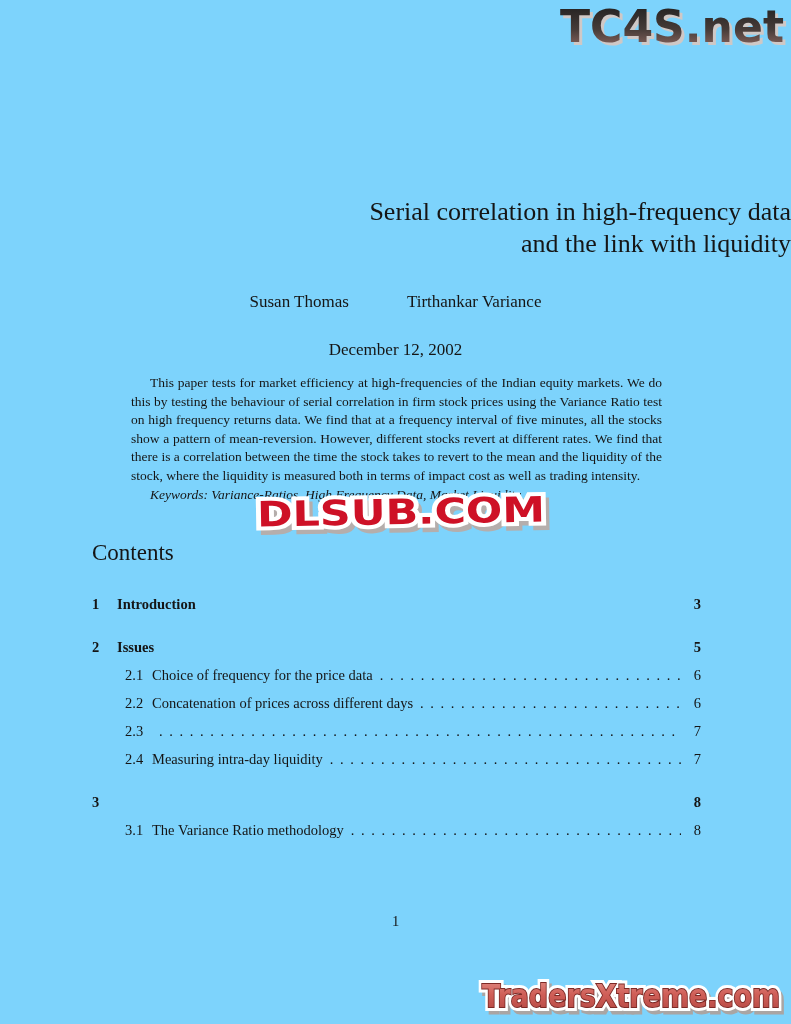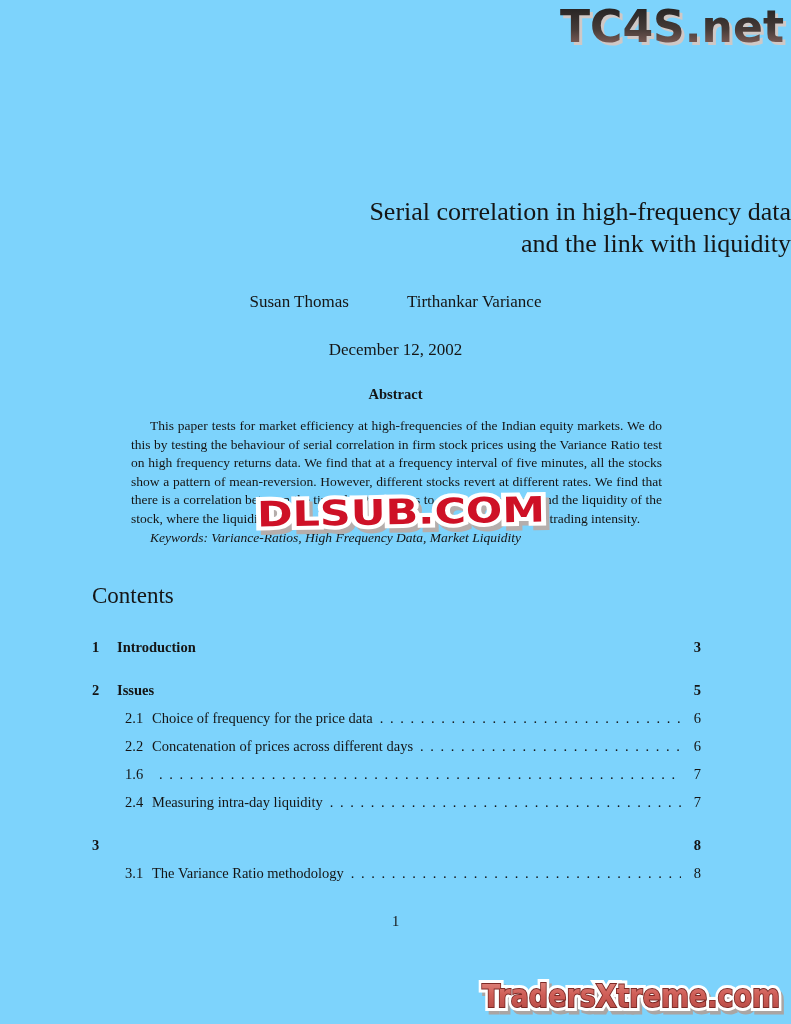--- a/index.html
+++ b/index.html
@@ -107,21 +107,20 @@
     <div>and the link with liquidity</div>
   </div>
 
   <div class="authors">
     <span>Susan Thomas</span>
     <span>Tirthankar Variance</span>
   </div>
 
   <div class="date">December 12, 2002</div>
 
-  <div class="abstract-heading">Abstract</div>
   <div class="abstract-block">
     <p>This paper tests for market efficiency at high-frequencies of the Indian equity markets. We do this by testing the behaviour of serial correlation in firm stock prices using the Variance Ratio test on high frequency returns data. We find that at a frequency interval of five minutes, all the stocks show a pattern of mean-reversion. However, different stocks revert at different rates. We find that there is a correlation between the time the stock takes to revert to the mean and the liquidity of the stock, where the liquidity is measured both in terms of impact cost as well as trading intensity.</p>
     <p class="keywords">Keywords: Variance-Ratios, High Frequency Data, Market Liquidity</p>
   </div>
 
   <div class="dlsub-wrap">
     <svg width="302" height="52" viewBox="0 0 302 52">
       <text x="151" y="38" text-anchor="middle" font-size="35" textLength="288" lengthAdjust="spacingAndGlyphs" fill="#b5aeac" stroke="#b5aeac" stroke-width="7" transform="translate(4,5)">DLSUB.COM</text>
       <text x="151" y="38" text-anchor="middle" font-size="35" textLength="288" lengthAdjust="spacingAndGlyphs" fill="#ffffff" stroke="#ffffff" stroke-width="8">DLSUB.COM</text>
       <text x="151" y="38" text-anchor="middle" font-size="35" textLength="288" lengthAdjust="spacingAndGlyphs" fill="#ce1126">DLSUB.COM</text>
@@ -149,21 +148,21 @@
       <span class="dots">. . . . . . . . . . . . . . . . . . . . . . . . . . . . . . . . . . . . . . . . . . . . . . . . . . . . . . . . . . . .</span>
       <span class="toc-page">6</span>
     </div>
     <div class="toc-row lvl2">
       <span class="toc-num">2.2</span>
       <span class="toc-title">Concatenation of prices across different days</span>
       <span class="dots">. . . . . . . . . . . . . . . . . . . . . . . . . . . . . . . . . . . . . . . . . . . . . . . . . . . . . . . . . . . .</span>
       <span class="toc-page">6</span>
     </div>
     <div class="toc-row lvl2">
-      <span class="toc-num">1.6</span>
+      <span class="toc-num">2.3</span>
       <span class="dots">. . . . . . . . . . . . . . . . . . . . . . . . . . . . . . . . . . . . . . . . . . . . . . . . . . . . . . . . . . . .</span>
       <span class="toc-page">7</span>
     </div>
     <div class="toc-row lvl2">
       <span class="toc-num">2.4</span>
       <span class="toc-title">Measuring intra-day liquidity</span>
       <span class="dots">. . . . . . . . . . . . . . . . . . . . . . . . . . . . . . . . . . . . . . . . . . . . . . . . . . . . . . . . . . . .</span>
       <span class="toc-page">7</span>
     </div>
     <div class="toc-row lvl1">

